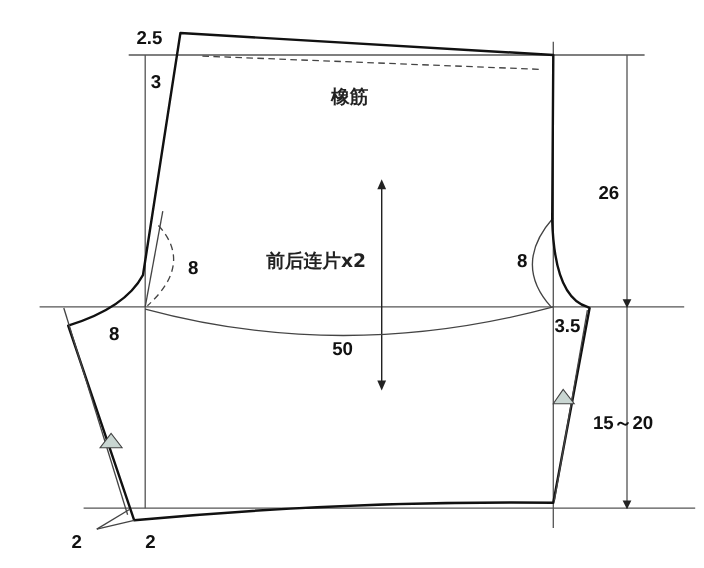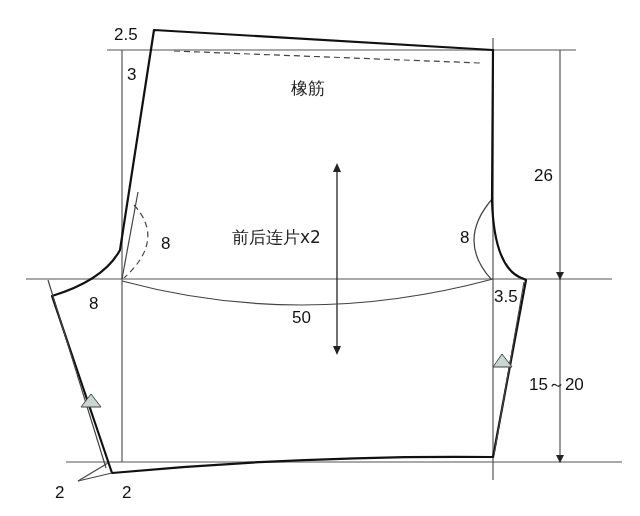--- a/index.html
+++ b/index.html
@@ -1,17 +1,17 @@
 <!DOCTYPE html>
 <html><head>
   <meta charset="utf-8">
   <style>
     html, body { margin: 0; padding: 0; background: #ffffff; }
     body { width: 640px; height: 516px; overflow: hidden; }
-    #diagram { position: absolute; left: 4px; top: 0; width: 504px; height: 516px; }
+    #diagram { position: absolute; left: 14px; top: 0; width: 504px; height: 516px; font-weight: bold; }
     svg text { font-family: "Liberation Sans", "DejaVu Sans", sans-serif; fill: #111; }
     .lbl { font-size: 17px; }
     .cjk { font-size: 17px; font-family: "DejaVu Sans", sans-serif; fill: #222; }
     .guide { stroke: #555; stroke-width: 1.2; fill: none; }
     .outline { stroke: #111; stroke-width: 2.2; fill: none; stroke-linejoin: round; }
     .thin { stroke: #444; stroke-width: 1.2; fill: none; }
     .dash { stroke: #444; stroke-width: 1.2; fill: none; stroke-dasharray: 6 4; }
     .notch { fill: #c9d6d2; stroke: #444; stroke-width: 1; }
   </style>
 </head>

